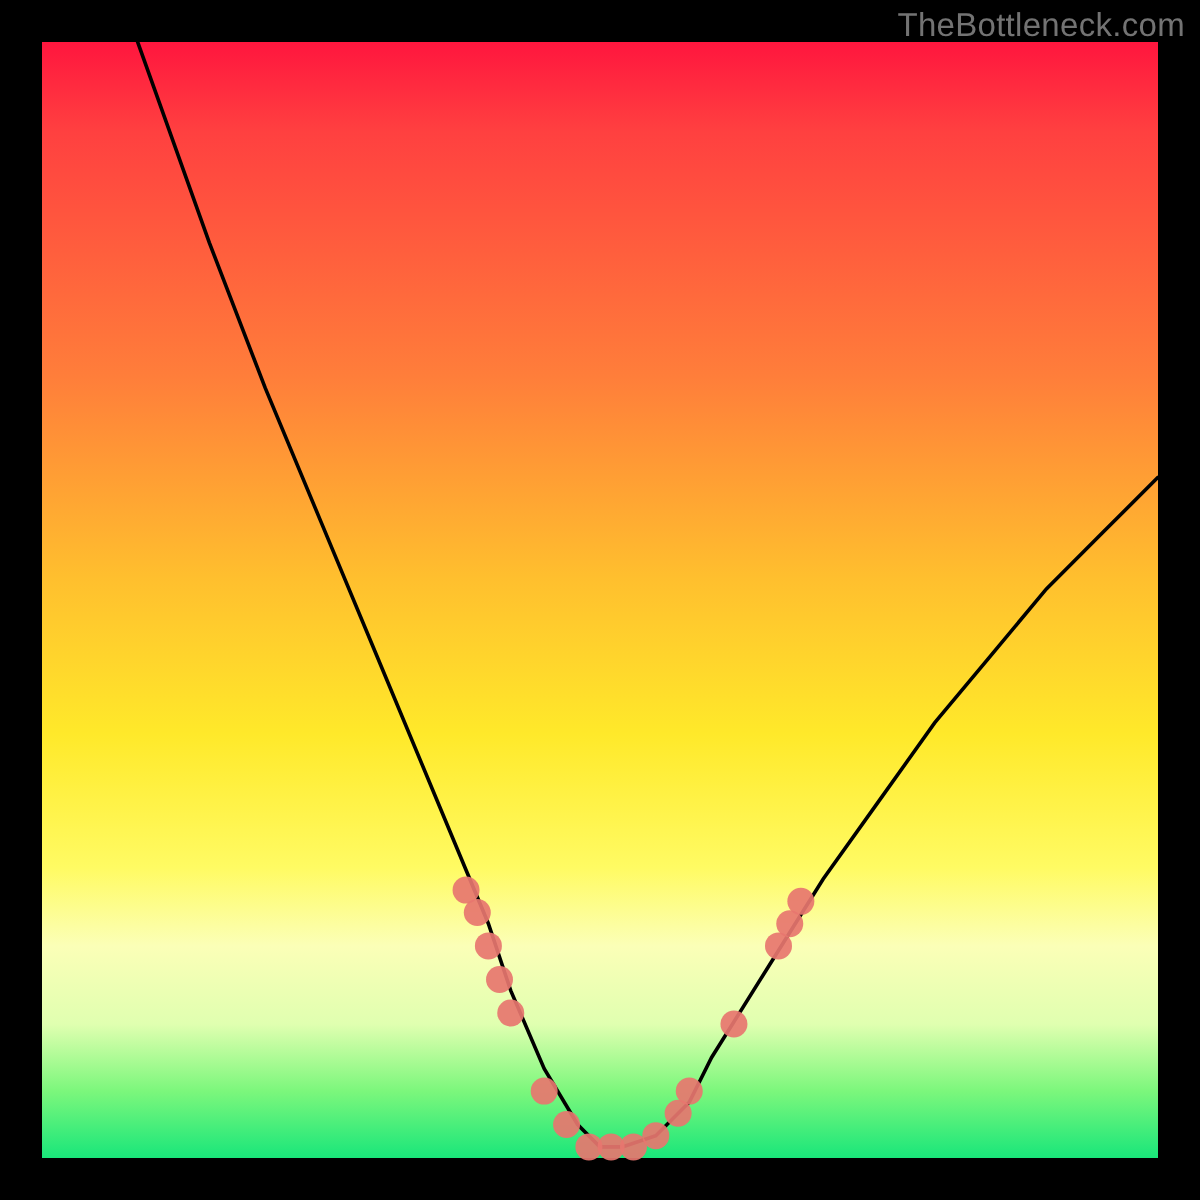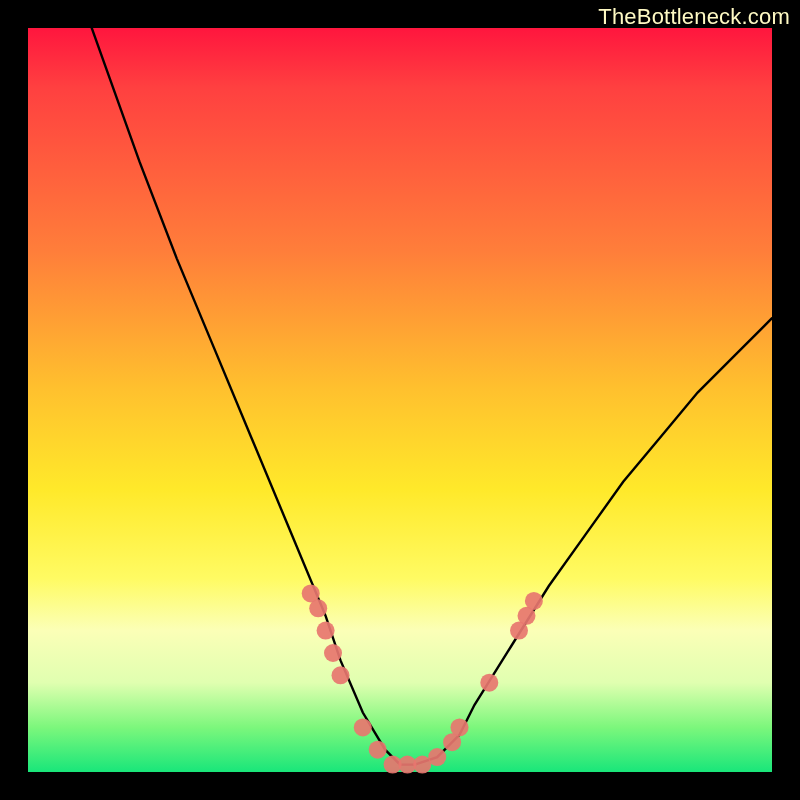--- a/index.html
+++ b/index.html
@@ -34,21 +34,21 @@
       #fbffb7 81%,
       #e0ffb0 88%,
       #7cf77c 94%,
       #19e67a 100%
     );
   }
   .watermark {
     position: absolute;
     top: 4px;
     right: 10px;
-    color: #fef9c3;
+    color: #737373;
     font-size: 22px;
     font-weight: 500;
     letter-spacing: 0.2px;
     user-select: none;
   }
   svg.curve {
     position: absolute;
     left: 28px;
     top: 28px;
     width: 744px;

